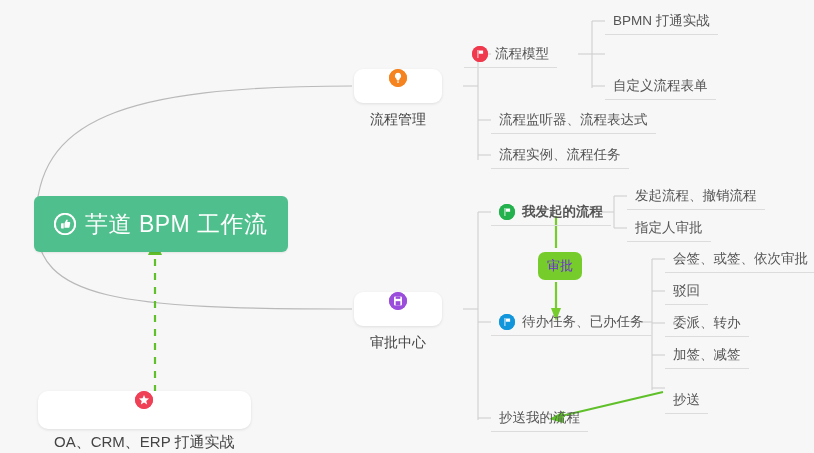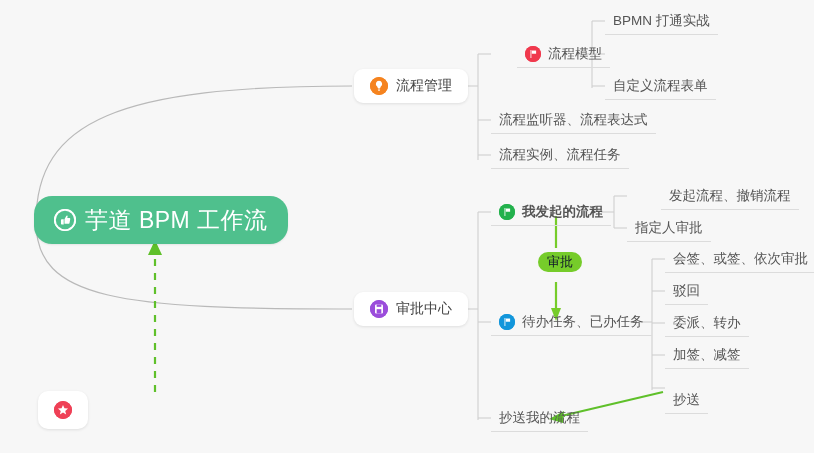--- a/index.html
+++ b/index.html
@@ -11,67 +11,68 @@
     position:relative;
   }
   #canvas{position:absolute;inset:0;width:814px;height:453px;}
   #links{position:absolute;left:0;top:0;width:814px;height:453px;pointer-events:none;}
 
   
   .root-node{
     position:absolute;
     display:flex;align-items:center;gap:9px;
     background:#4fc08d;
-    border-radius:18px;
+    border-radius:6px;
     padding:0 20px;
-    height:48px;
+    height:56px;
     box-shadow:0 1px 2px rgba(0,0,0,.08);
     color:#ffffff;
     font-size:23px;
     letter-spacing:.5px;
     white-space:nowrap;
   }
   .root-node .label{color:#fff;}
 
   
   .card-node{
     position:absolute;
-    display:flex;align-items:center;gap:8px;
+    display:flex;align-items:center;gap:24px;
     background:#ffffff;
     border-radius:9px;
     padding:0 16px;
     height:34px;
     box-shadow:0 1px 3px rgba(0,0,0,.10);
     color:#444444;
     font-size:14px;
     white-space:nowrap;
+    flex-direction:column;
   }
 
   
   .leaf{
     position:absolute;
     display:flex;align-items:center;gap:7px;
     height:28px;
     padding:0 8px 0 8px;
     border-bottom:1px solid #dcdcdc;
     color:#555555;
     font-size:13.5px;
     white-space:nowrap;
     box-sizing:border-box;
   }
 
   
   .tag-node{
     position:absolute;
     display:flex;align-items:center;justify-content:center;
     background:#76cc2a;
-    border-radius:12px;
-    color:#0f172a;
+    border-radius:7px;
+    color:#6d28d9;
     font-size:13px;
-    height:20px;
+    height:28px;
     padding:0 9px;
     white-space:nowrap;
   }
 
   
   .ico{
     display:inline-flex;align-items:center;justify-content:center;
     border-radius:50%;
     flex:0 0 auto;
   }
@@ -163,35 +164,36 @@
     <span class="label">芋道 BPM 工作流</span>
   </div>
 
   <div class="card-node" style="left:38px;top:391px;height:38px;border-radius:10px;font-size:15px;">
     <span class="ico ico-red2 ico-18">
       <svg viewBox="0 0 20 20" width="18" height="18">
         <circle cx="10" cy="10" r="10" fill="#ef4056"></circle>
         <polygon points="10,4.4 11.6,8.1 15.6,8.4 12.5,11 13.5,14.9 10,12.8 6.5,14.9 7.5,11 4.4,8.4 8.4,8.1" fill="#ffffff"></polygon>
       </svg>
     </span>
+    <span>OA、CRM、ERP 打通实战</span>
   </div>
 
   <div class="card-node" style="left:354px;top:69px;">
     <span class="ico ico-orange ico-18">
       <svg viewBox="0 0 20 20" width="18" height="18">
         <circle cx="10" cy="10" r="10" fill="#f5831f"></circle>
         <path d="M10 4.3a3.5 3.5 0 0 0-2.1 6.3c.4.3.6.7.6 1.1v.4h3v-.4c0-.44.2-.82.6-1.1A3.5 3.5 0 0 0 10 4.3z" fill="#ffffff"></path>
         <rect x="8.6" y="12.9" width="2.8" height="1" rx=".5" fill="#ffffff"></rect>
         <rect x="8.9" y="14.4" width="2.2" height="1" rx=".5" fill="#ffffff"></rect>
       </svg>
     </span>
     <span>流程管理</span>
   </div>
 
-  <div class="leaf" style="left:517px;top:40px;">
+  <div class="leaf" style="left:464px;top:40px;">
     <span class="ico ico-red ico-16">
       <svg viewBox="0 0 18 18" width="16" height="16">
         <circle cx="9" cy="9" r="9" fill="#f0394d"></circle>
         <path d="M6.2 4.6h.95v8.8H6.2z" fill="#ffffff"></path>
         <path d="M7.6 5.1h4.9v3.6H7.6z" fill="#ffffff"></path>
       </svg>
     </span>
     <span>流程模型</span>
   </div>
 
@@ -225,21 +227,21 @@
     <span class="ico ico-green ico-16">
       <svg viewBox="0 0 18 18" width="16" height="16">
         <circle cx="9" cy="9" r="9" fill="#22b14c"></circle>
         <path d="M6.2 4.6h.95v8.8H6.2z" fill="#ffffff"></path>
         <path d="M7.6 5.1h4.9v3.6H7.6z" fill="#ffffff"></path>
       </svg>
     </span>
     <span>我发起的流程</span>
   </div>
 
-  <div class="leaf" style="left:661px;top:182px;font-family:Liberation Mono, monospace;">
+  <div class="leaf" style="left:627px;top:182px;font-family:Liberation Mono, monospace;">
     <span>发起流程、撤销流程</span>
   </div>
   <div class="leaf" style="left:627px;top:214px;">
     <span>指定人审批</span>
   </div>
 
   <div class="tag-node" style="left:538px;top:252px;">
     <span>审批</span>
   </div>
 

